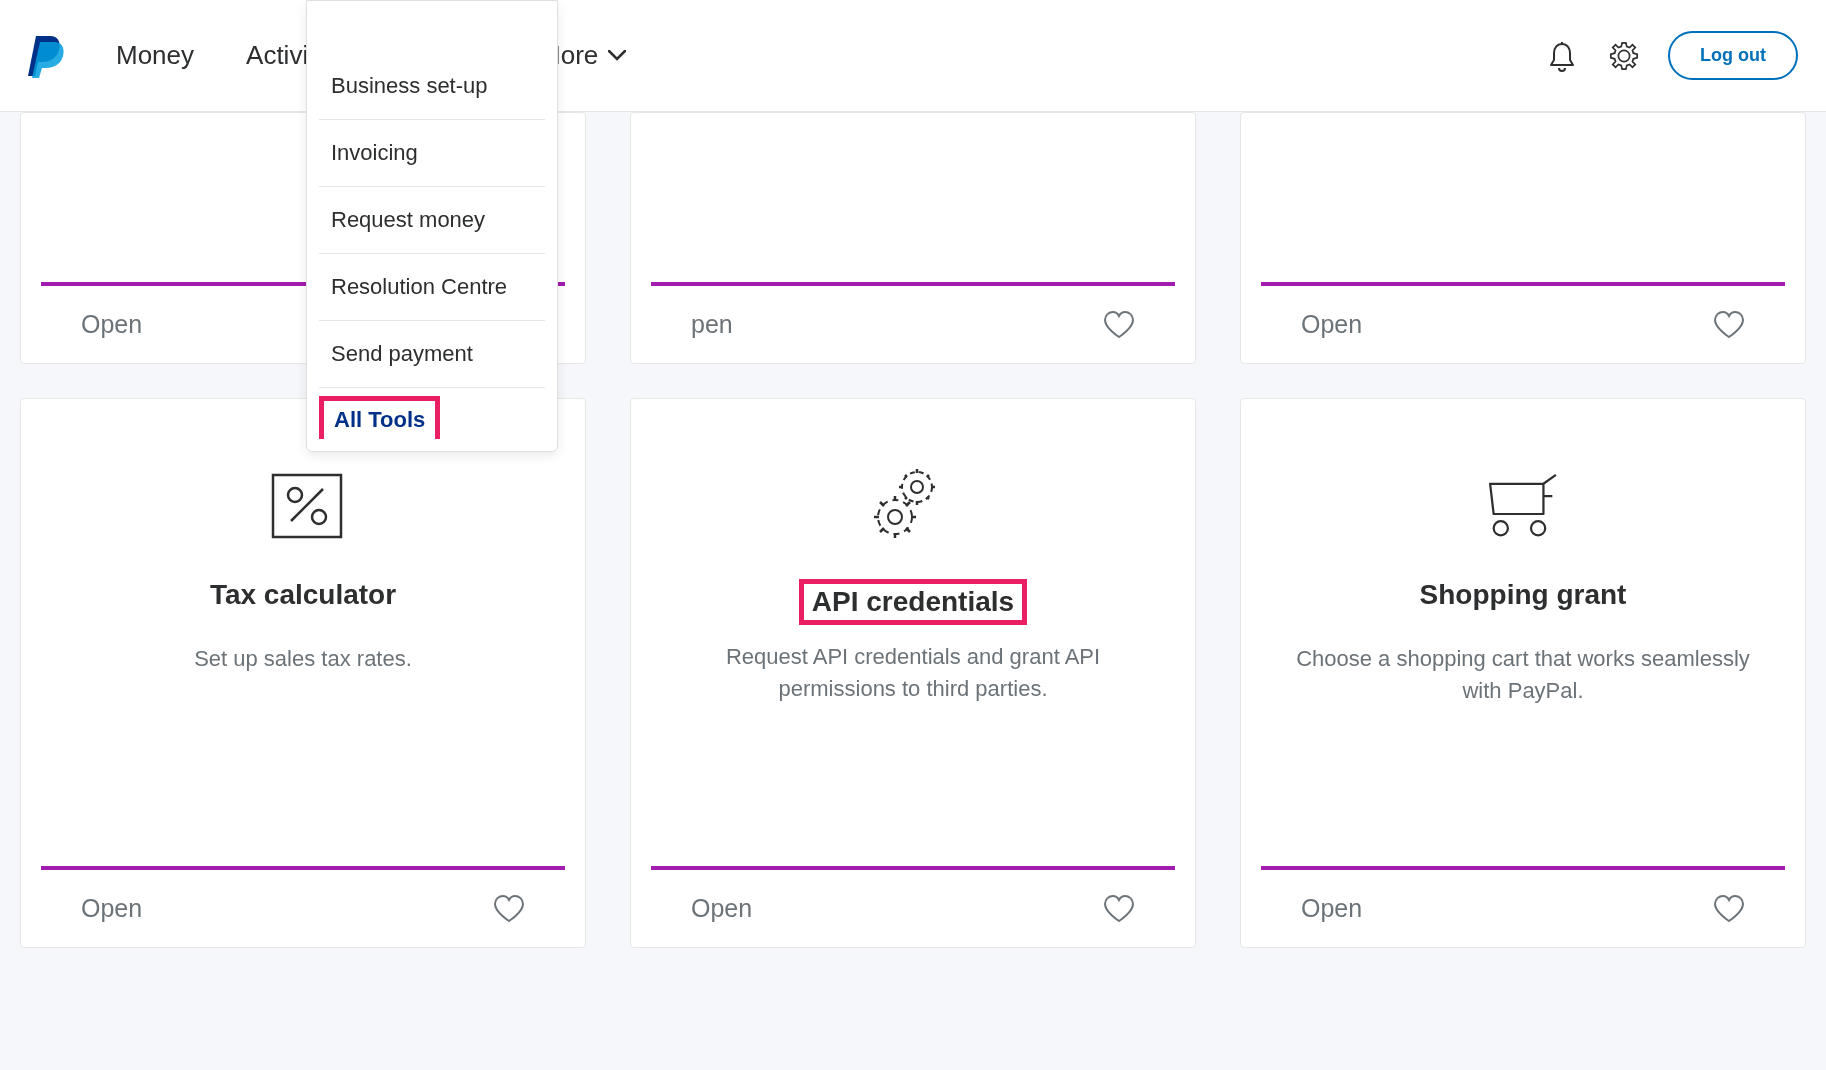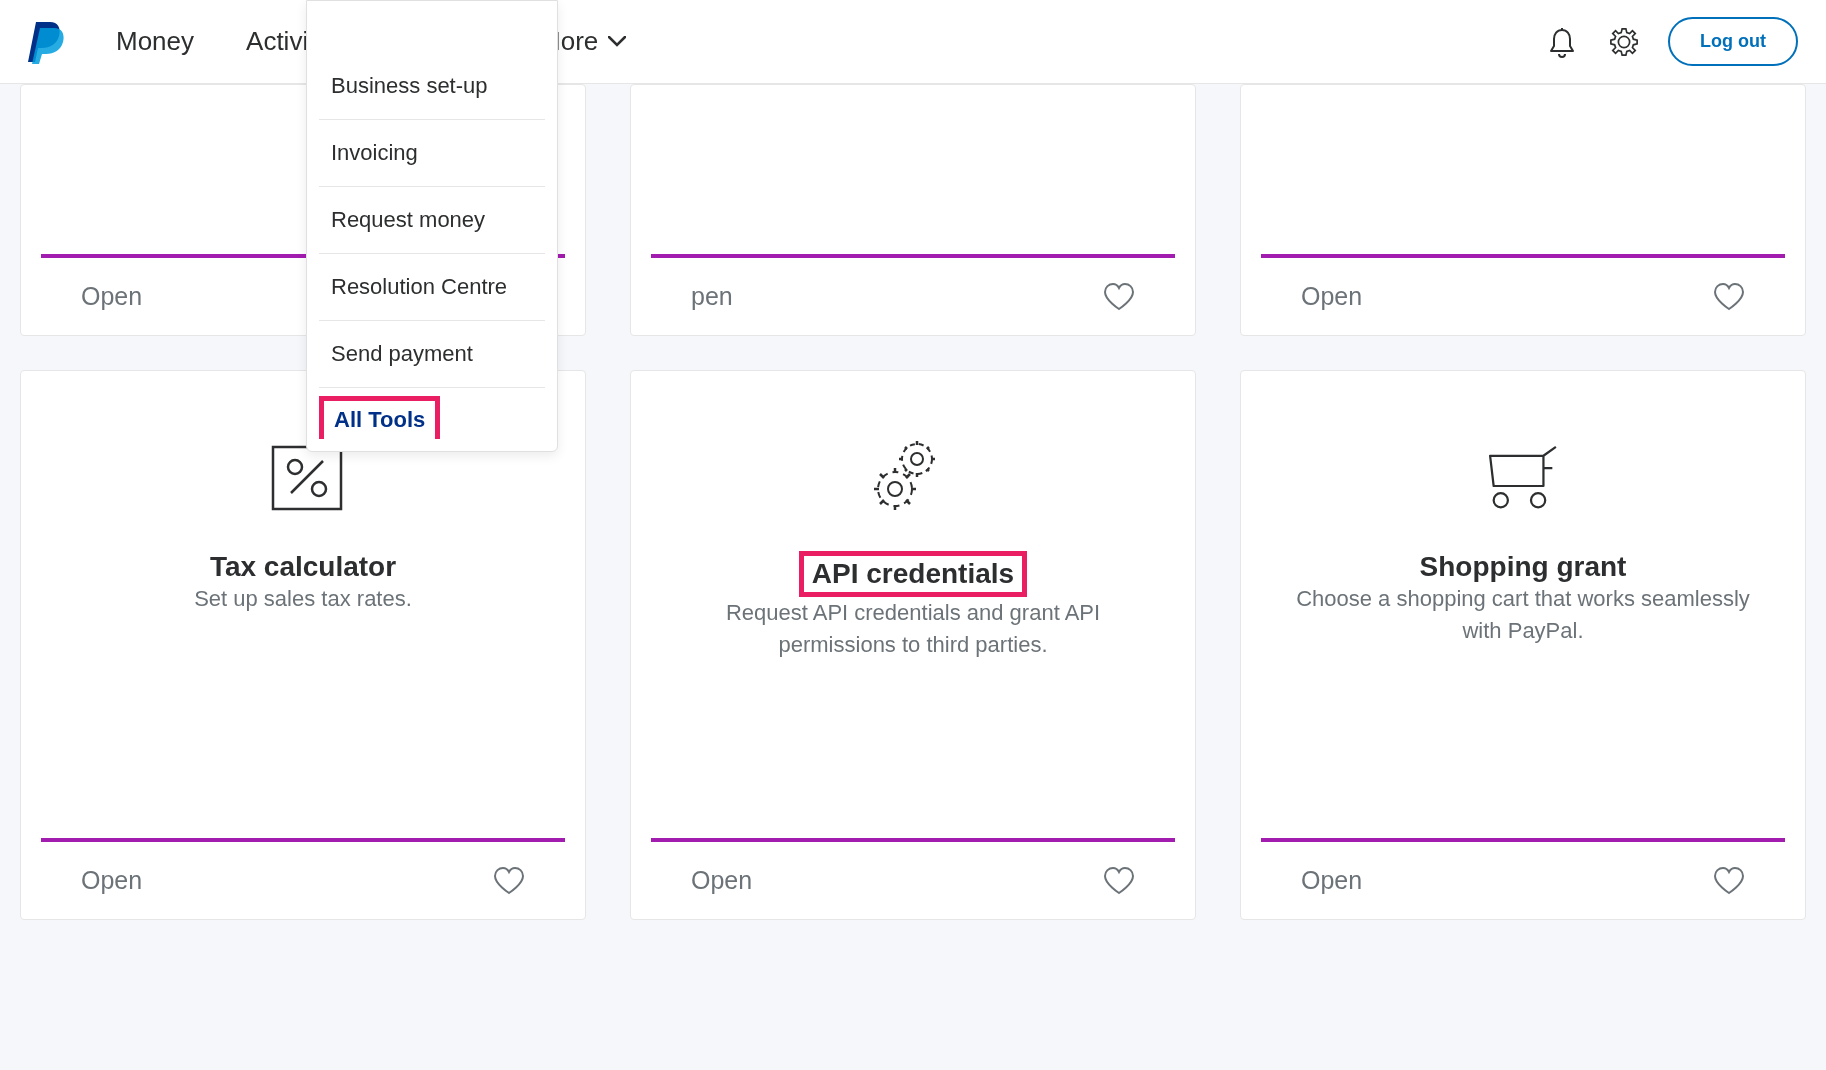--- a/index.html
+++ b/index.html
@@ -4,21 +4,21 @@
   <style>
     * { margin: 0; padding: 0; box-sizing: border-box; }
     body {
       font-family: -apple-system, BlinkMacSystemFont, 'Segoe UI', Helvetica, Arial, sans-serif;
       background: #f5f7fa;
       color: #2c2e2f;
     }
     .header {
       background: #fff;
       border-bottom: 1px solid #e6e6e6;
-      height: 84px;
+      height: 112px;
       display: flex;
       align-items: center;
       padding: 0 28px;
       position: relative;
     }
     .logo {
       width: 36px;
       height: 44px;
       margin-right: 48px;
     }
@@ -137,25 +137,26 @@
       height: 74px;
       margin-bottom: 36px;
       display: flex;
       align-items: center;
       justify-content: center;
     }
     .card-title {
       font-size: 28px;
       font-weight: 700;
       color: #2c2e2f;
-      margin-bottom: 0;
+      margin-bottom: 32px;
     }
     .highlight-box-api {
       border: 5px solid #e91e63;
       padding: 2px 8px;
+      margin-bottom: 16px;
     }
     .highlight-box-api .card-title {
       margin-bottom: 0;
     }
     .card-desc {
       font-size: 22px;
       color: #6c7378;
       line-height: 1.45;
       padding: 0 10px;
     }

